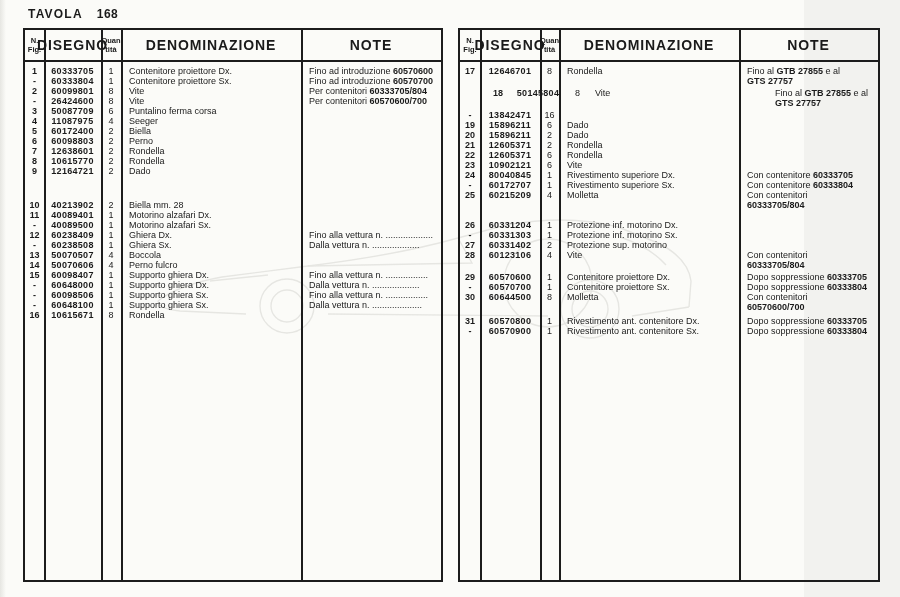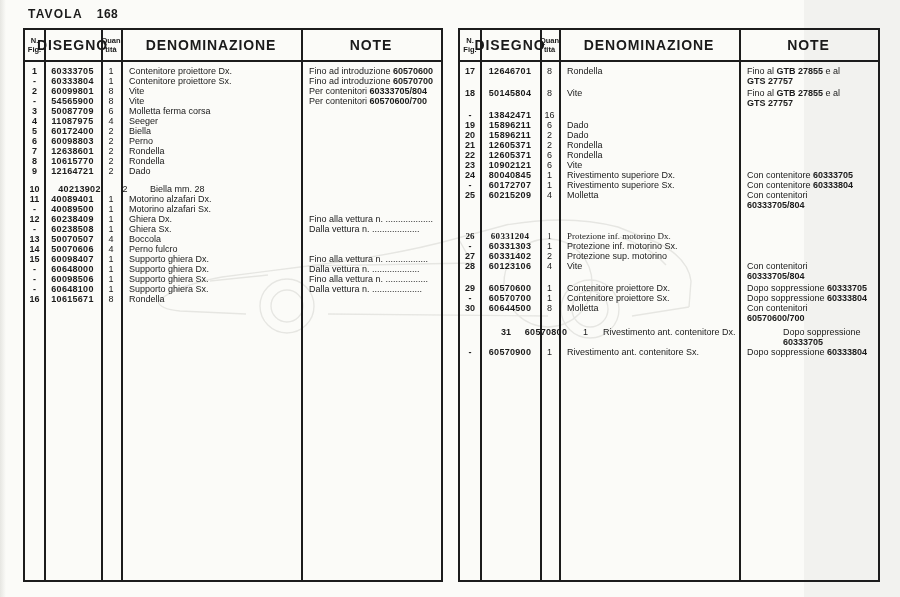--- a/index.html
+++ b/index.html
@@ -115,30 +115,30 @@
         </div>
         <div class="row">
           <div class="cell fig">2</div>
           <div class="cell dis">60099801</div>
           <div class="cell qty">8</div>
           <div class="cell den">Vite</div>
           <div class="cell note"><span>Per contenitori </span><span class="b">60333705/804</span></div>
         </div>
         <div class="row">
           <div class="cell fig">-</div>
-          <div class="cell dis">54565900</div>
+          <div class="cell dis">26424600</div>
           <div class="cell qty">8</div>
           <div class="cell den">Vite</div>
           <div class="cell note"><span>Per contenitori </span><span class="b">60570600/700</span></div>
         </div>
         <div class="row">
           <div class="cell fig">3</div>
           <div class="cell dis">50087709</div>
           <div class="cell qty">6</div>
-          <div class="cell den">Molletta ferma corsa</div>
+          <div class="cell den">Puntalino ferma corsa</div>
           <div class="cell note"></div>
         </div>
         <div class="row">
           <div class="cell fig">4</div>
           <div class="cell dis">11087975</div>
           <div class="cell qty">4</div>
           <div class="cell den">Seeger</div>
           <div class="cell note"></div>
         </div>
         <div class="row">
@@ -169,21 +169,21 @@
           <div class="cell den">Rondella</div>
           <div class="cell note"></div>
         </div>
         <div class="row">
           <div class="cell fig">9</div>
           <div class="cell dis">12164721</div>
           <div class="cell qty">2</div>
           <div class="cell den">Dado</div>
           <div class="cell note"></div>
         </div>
-        <div class="row" style="margin-top: 8px; gap: 7px;">
+        <div class="row" style="margin-top: 24px;">
           <div class="cell fig">10</div>
           <div class="cell dis">40213902</div>
           <div class="cell qty">2</div>
           <div class="cell den">Biella mm. 28</div>
           <div class="cell note"></div>
         </div>
         <div class="row">
           <div class="cell fig">11</div>
           <div class="cell dis">40089401</div>
           <div class="cell qty">1</div>
@@ -278,21 +278,21 @@
     </div>
     <div class="rows">
         <div class="row">
           <div class="cell fig">17</div>
           <div class="cell dis">12646701</div>
           <div class="cell qty">8</div>
           <div class="cell den">Rondella</div>
           <div class="cell note"><span>Fino al </span><span class="b">GTB 27855</span><span> e al
 </span><span class="b">GTS 27757</span></div>
         </div>
-        <div class="row" style="margin-top: 2px;">
+        <div class="row" style="margin-top: 2px; margin-left: 28px;">
           <div class="cell fig">18</div>
           <div class="cell dis">50145804</div>
           <div class="cell qty">8</div>
           <div class="cell den">Vite</div>
           <div class="cell note"><span>Fino al </span><span class="b">GTB 27855</span><span> e al
 </span><span class="b">GTS 27757</span></div>
         </div>
         <div class="row" style="margin-top: 2px;">
           <div class="cell fig">-</div>
           <div class="cell dis">13842471</div>
@@ -348,21 +348,21 @@
           <div class="cell note"><span>Con contenitore </span><span class="b">60333804</span></div>
         </div>
         <div class="row">
           <div class="cell fig">25</div>
           <div class="cell dis">60215209</div>
           <div class="cell qty">4</div>
           <div class="cell den">Molletta</div>
           <div class="cell note"><span>Con contenitori
 </span><span class="b">60333705/804</span></div>
         </div>
-        <div class="row" style="margin-top: 21px; font-family: Liberation Serif, serif;">
+        <div class="row" style="margin-top: 10px;">
           <div class="cell fig">26</div>
           <div class="cell dis">60331204</div>
           <div class="cell qty">1</div>
           <div class="cell den">Protezione inf. motorino Dx.</div>
           <div class="cell note"></div>
         </div>
         <div class="row">
           <div class="cell fig">-</div>
           <div class="cell dis">60331303</div>
           <div class="cell qty">1</div>
@@ -399,21 +399,21 @@
           <div class="cell note"><span>Dopo soppressione </span><span class="b">60333804</span></div>
         </div>
         <div class="row">
           <div class="cell fig">30</div>
           <div class="cell dis">60644500</div>
           <div class="cell qty">8</div>
           <div class="cell den">Molletta</div>
           <div class="cell note"><span>Con contenitori
 </span><span class="b">60570600/700</span></div>
         </div>
-        <div class="row" style="margin-top: 4px; padding-left: 36px;">
+        <div class="row" style="margin-top: 4px;">
           <div class="cell fig">31</div>
           <div class="cell dis">60570800</div>
           <div class="cell qty">1</div>
           <div class="cell den">Rivestimento ant. contenitore Dx.</div>
           <div class="cell note"><span>Dopo soppressione </span><span class="b">60333705</span></div>
         </div>
         <div class="row">
           <div class="cell fig">-</div>
           <div class="cell dis">60570900</div>
           <div class="cell qty">1</div>

